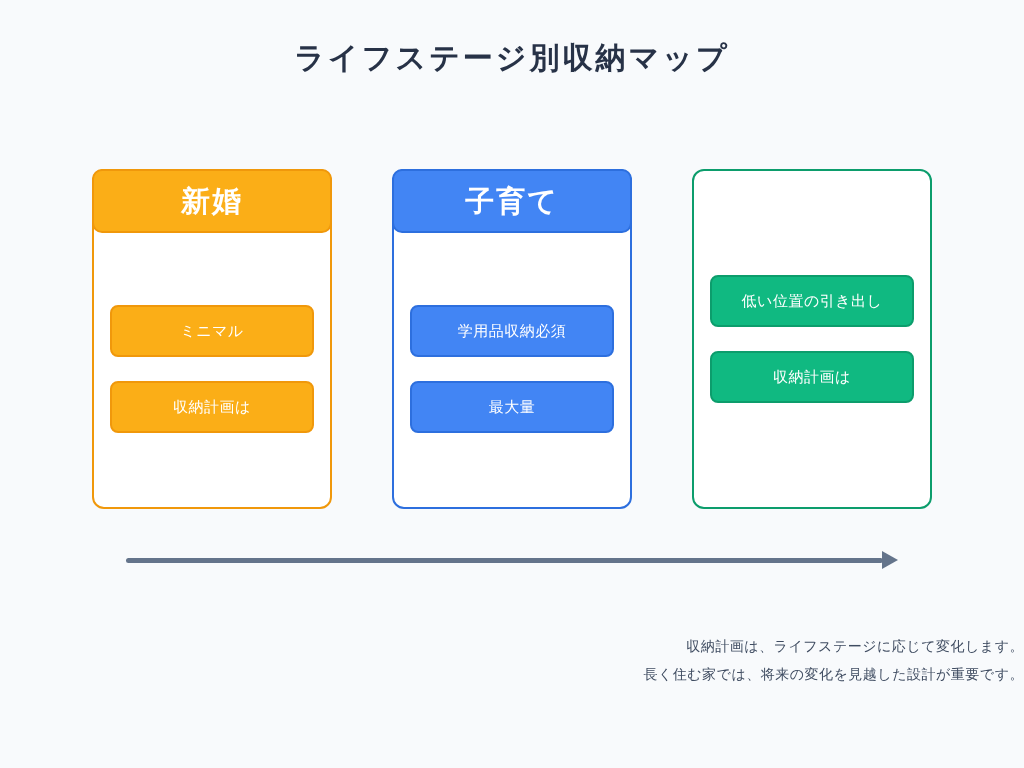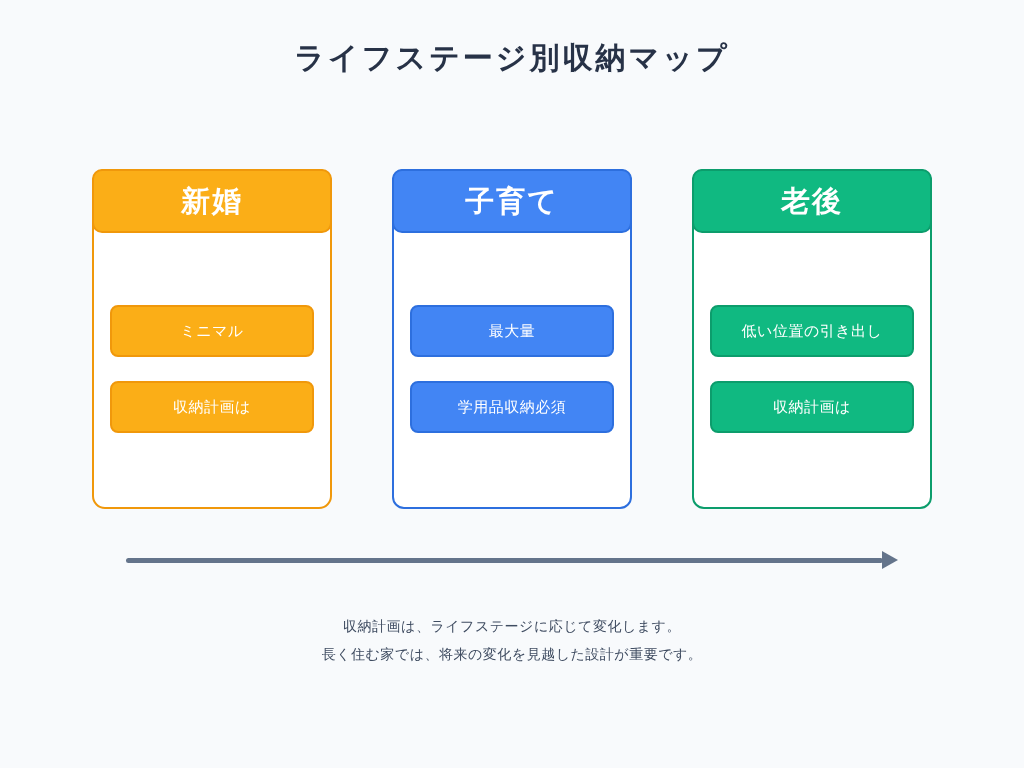--- a/index.html
+++ b/index.html
@@ -63,21 +63,21 @@
     height: 52px;
     border: 2px solid;
     border-radius: 8px;
     display: flex;
     align-items: center;
     justify-content: center;
     color: #FFFFFF;
     font-size: 15px;
     letter-spacing: 0.5px;
   }
-  [data-accent="orange"] { border-color: var(--orange-border, #F0980B); border-radius: 13px; }
+  [data-accent="orange"] { border-color: var(--orange-border, #F0980B); }
   [data-accent="orange"] .column-header,
   [data-accent="orange"] .item {
     background: var(--orange-fill, #FBAE17);
     border-color: var(--orange-border, #F0980B);
   }
   [data-accent="blue"] { border-color: var(--blue-border, #2D6FDE); }
   [data-accent="blue"] .column-header,
   [data-accent="blue"] .item {
     background: var(--blue-fill, #4285F4);
     border-color: var(--blue-border, #2D6FDE);
@@ -111,22 +111,22 @@
     border-bottom: 9px solid transparent;
   }
   .arrow-label {
     margin-top: 11px;
     text-align: center;
     font-size: 14px;
     letter-spacing: 1px;
     color: var(--muted-text, #5D6B80);
   }
   .footer {
-    margin-top: 48px;
-    text-align: center;
+    margin-top: 68px;
+    text-align: right;
     font-size: 14px;
     letter-spacing: 0.5px;
     color: var(--footer-text, #3F4C61);
   }
   .footer p {
     margin: 0 0 10px;
     line-height: 18px;
   }
 </style>
 </head>
@@ -142,27 +142,26 @@
       <header class="column-header">新婚</header>
       <div class="column-body">
         <div class="item">ミニマル</div>
         <div class="item">収納計画は</div>
       </div>
     </section>
 
     <section class="column" data-accent="blue">
       <header class="column-header">子育て</header>
       <div class="column-body">
+        <div class="item">学用品収納必須</div>
         <div class="item">最大量</div>
-        <div class="item">学用品収納必須</div>
       </div>
     </section>
 
     <section class="column" data-accent="green">
-      <header class="column-header">老後</header>
       <div class="column-body">
         <div class="item">低い位置の引き出し</div>
         <div class="item">収納計画は</div>
       </div>
     </section>
 
   </div>
 
   <div class="timeline">
     <div class="arrow-row">

